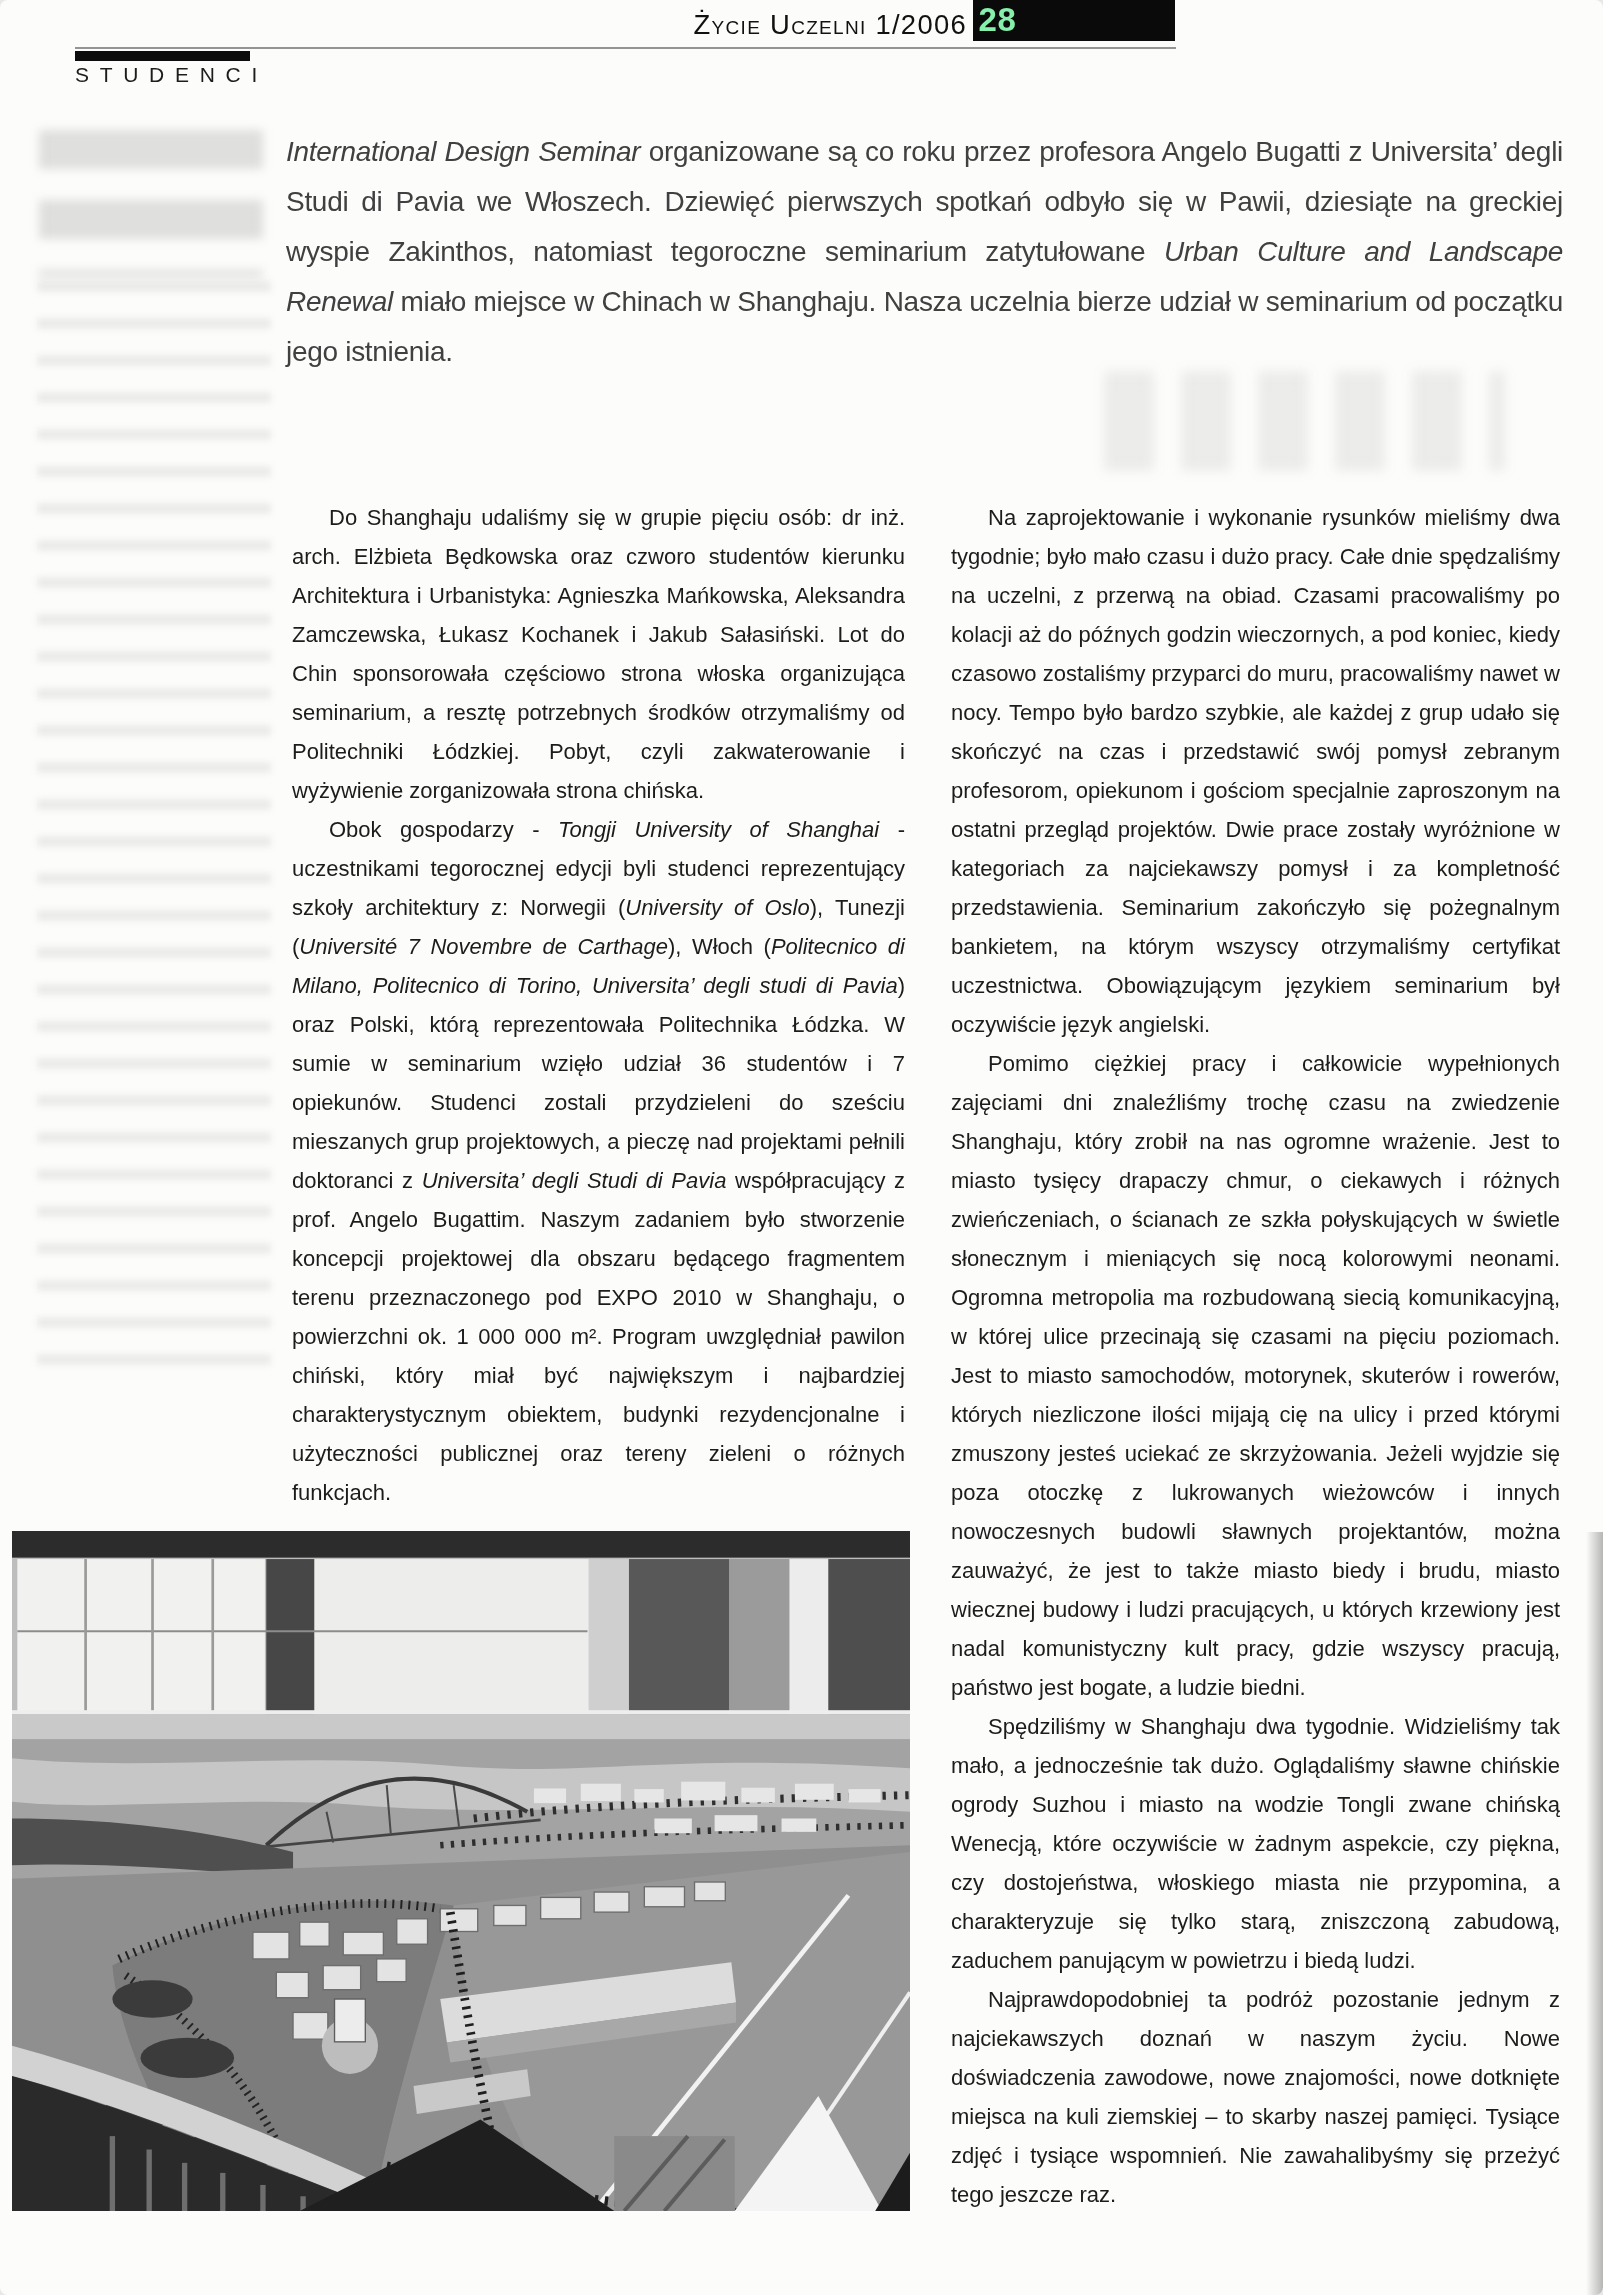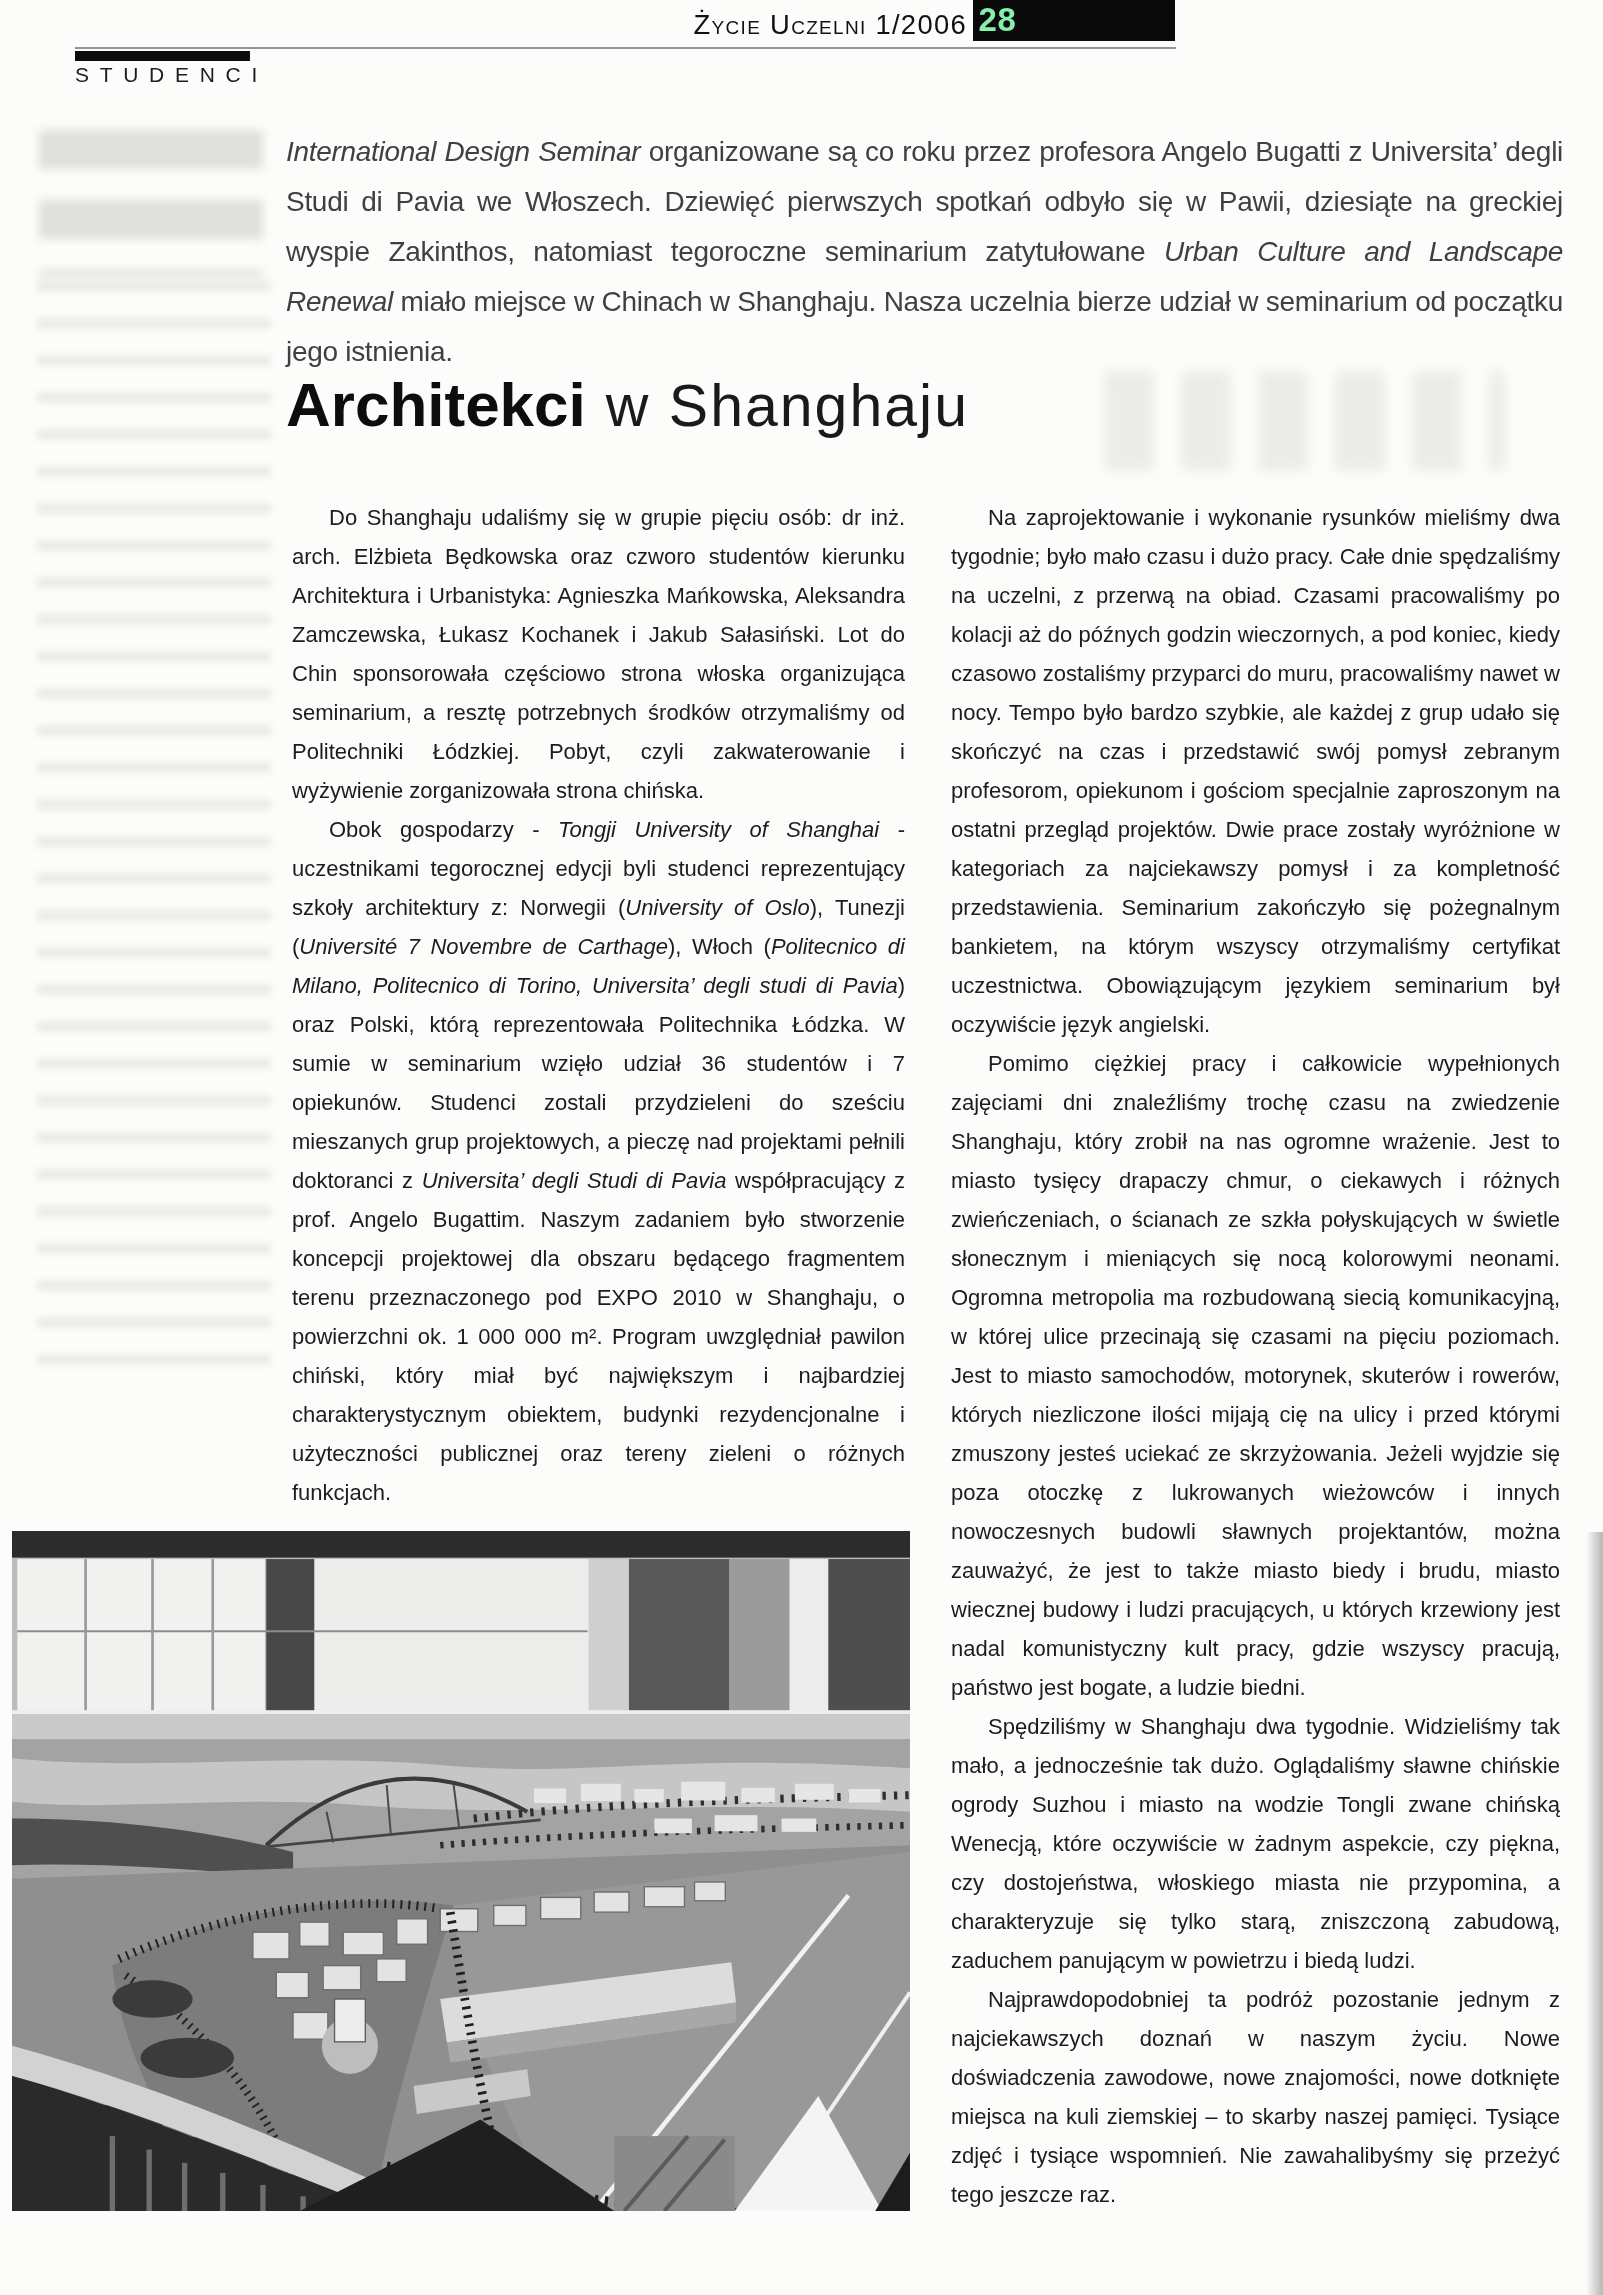--- a/index.html
+++ b/index.html
@@ -5,20 +5,21 @@
   html,body{margin:0;padding:0;}
   body{background:#e8e8e8;}
   .page{
     position:relative;
     width:1603px;height:2295px;
     margin:0 auto;
     background:#fcfcfb;
     overflow:hidden;
     color:#1b1b1b;
     font-family:"Liberation Sans","DejaVu Sans",sans-serif;
+    border-radius:8px;
   }
   
   .page-num-box{
     position:absolute;left:973px;top:0;width:202px;height:41px;
     background:#0a0a0a;
   }
   .page-num-box span{
     color:#86efac;font-size:33px;font-weight:700;line-height:40px;
     padding-left:5.4px;display:inline-block;letter-spacing:0.7px;
   }
@@ -115,23 +116,20 @@
   <div class="journal-title">Życie Uczelni 1/2006</div>
   <div class="page-num-box">
     <span>28</span>
   </div>
   <div class="header-rule"></div>
   <div class="kicker-bar"></div>
   <div class="kicker">STUDENCI</div>
 
   <div class="intro"><span class="it">International Design Seminar</span><span> organizowane są co roku przez profesora Angelo Bugatti z Universita’ degli Studi di Pavia we Włoszech. Dziewięć pierwszych spotkań odbyło się w Pawii, dziesiąte na greckiej wyspie Zakinthos, natomiast tegoroczne seminarium zatytułowane </span><span class="it">Urban Culture and Landscape Renewal</span><span> miało miejsce w Chinach w Shanghaju. Nasza uczelnia bierze udział w seminarium od początku jego istnienia.</span></div>
 
-  <div class="headline">
-    <span class="strong">Architekci</span><span class="light">w Shanghaju</span>
-  </div>
 
   <div class="col col-left">
       <p class="para"><span>Do Shanghaju udaliśmy się w grupie pięciu osób: dr inż. arch. Elżbieta Będkowska oraz czworo studentów kierunku Architektura i Urbanistyka: Agnieszka Mańkowska, Aleksandra Zamczewska, Łukasz Kochanek i Jakub Sałasiński. Lot do Chin sponsorowała częściowo strona włoska organizująca seminarium, a resztę potrzebnych środków otrzymaliśmy od Politechniki Łódzkiej. Pobyt, czyli zakwaterowanie i wyżywienie zorganizowała strona chińska.</span></p>
       <p class="para"><span>Obok gospodarzy - </span><span class="it">Tongji University of Shanghai</span><span> - uczestnikami tegorocznej edycji byli studenci reprezentujący szkoły architektury z: Norwegii (</span><span class="it">University of Oslo</span><span>), Tunezji (</span><span class="it">Université 7 Novembre de Carthage</span><span>), Włoch (</span><span class="it">Politecnico di Milano, Politecnico di Torino, Universita’ degli studi di Pavia</span><span>) oraz Polski, którą reprezentowała Politechnika Łódzka. W sumie w seminarium wzięło udział 36 studentów i 7 opiekunów. Studenci zostali przydzieleni do sześciu mieszanych grup projektowych, a pieczę nad projektami pełnili doktoranci z </span><span class="it">Universita’ degli Studi di Pavia</span><span> współpracujący z prof. Angelo Bugattim. Naszym zadaniem było stworzenie koncepcji projektowej dla obszaru będącego fragmentem terenu przeznaczonego pod EXPO 2010 w Shanghaju, o powierzchni ok. 1&nbsp;000&nbsp;000 m². Program uwzględniał pawilon chiński, który miał być największym i najbardziej charakterystycznym obiektem, budynki rezydencjonalne i użyteczności publicznej oraz tereny zieleni o różnych funkcjach.</span></p>
     </div>
 
   <div class="col col-right">
     <div>
         <p class="para"><span>Na zaprojektowanie i wykonanie rysunków mieliśmy dwa tygodnie; było mało czasu i dużo pracy. Całe dnie spędzaliśmy na uczelni, z przerwą na obiad. Czasami pracowaliśmy po kolacji aż do późnych godzin wieczornych, a pod koniec, kiedy czasowo zostaliśmy przyparci do muru, pracowaliśmy nawet w nocy. Tempo było bardzo szybkie, ale każdej z grup udało się skończyć na czas i przedstawić swój pomysł zebranym profesorom, opiekunom i gościom specjalnie zaproszonym na ostatni przegląd projektów. Dwie prace zostały wyróżnione w kategoriach za najciekawszy pomysł i za kompletność przedstawienia. Seminarium zakończyło się pożegnalnym bankietem, na którym wszyscy otrzymaliśmy certyfikat uczestnictwa. Obowiązującym językiem seminarium był oczywiście język angielski.</span></p>
         <p class="para"><span>Pomimo ciężkiej pracy i całkowicie wypełnionych zajęciami dni znaleźliśmy trochę czasu na zwiedzenie Shanghaju, który zrobił na nas ogromne wrażenie. Jest to miasto tysięcy drapaczy chmur, o ciekawych i różnych zwieńczeniach, o ścianach ze szkła połyskujących w świetle słonecznym i mieniących się nocą kolorowymi neonami. Ogromna metropolia ma rozbudowaną siecią komunikacyjną, w której ulice przecinają się czasami na pięciu poziomach. Jest to miasto samochodów, motorynek, skuterów i rowerów, których niezliczone ilości mijają cię na ulicy i przed którymi zmuszony jesteś uciekać ze skrzyżowania. Jeżeli wyjdzie się poza otoczkę z lukrowanych wieżowców i innych nowoczesnych budowli sławnych projektantów, można zauważyć, że jest to także miasto biedy i brudu, miasto wiecznej budowy i ludzi pracujących, u których krzewiony jest nadal komunistyczny kult pracy, gdzie wszyscy pracują, państwo jest bogate, a ludzie biedni.</span></p>

